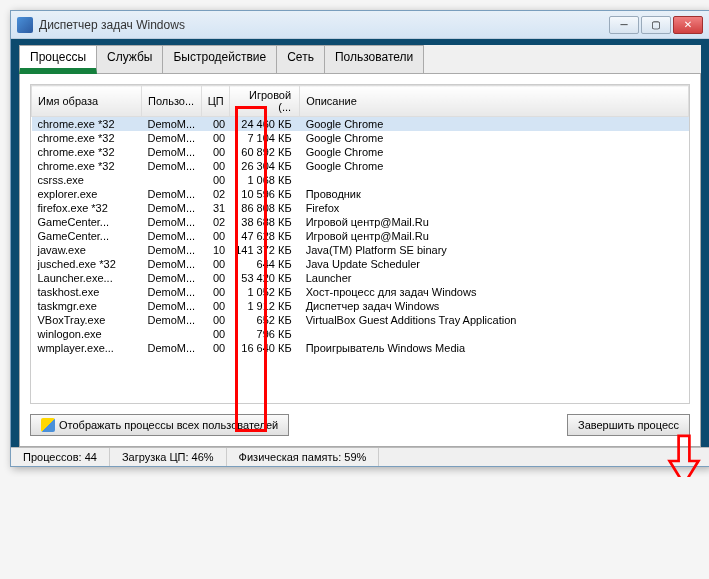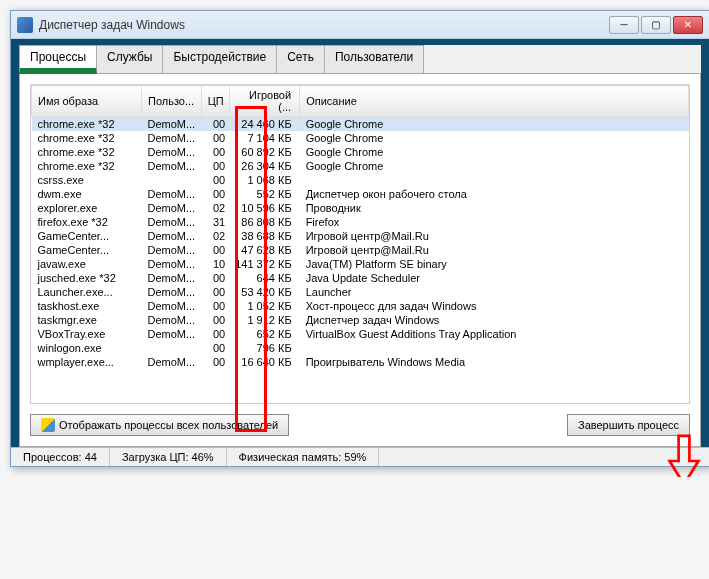--- a/index.html
+++ b/index.html
@@ -108,27 +108,20 @@
                 <td class="col-desc">Google Chrome</td>
               </tr>
               <tr>
                 <td class="col-name">csrss.exe</td>
                 <td class="col-user"></td>
                 <td class="col-cpu">00</td>
                 <td class="col-mem">1 068 КБ</td>
                 <td class="col-desc"></td>
               </tr>
               <tr>
-                <td class="col-name">dwm.exe</td>
-                <td class="col-user">DemoM...</td>
-                <td class="col-cpu">00</td>
-                <td class="col-mem">552 КБ</td>
-                <td class="col-desc">Диспетчер окон рабочего стола</td>
-              </tr>
-              <tr>
                 <td class="col-name">explorer.exe</td>
                 <td class="col-user">DemoM...</td>
                 <td class="col-cpu">02</td>
                 <td class="col-mem">10 596 КБ</td>
                 <td class="col-desc">Проводник</td>
               </tr>
               <tr>
                 <td class="col-name">firefox.exe *32</td>
                 <td class="col-user">DemoM...</td>
                 <td class="col-cpu">31</td>

